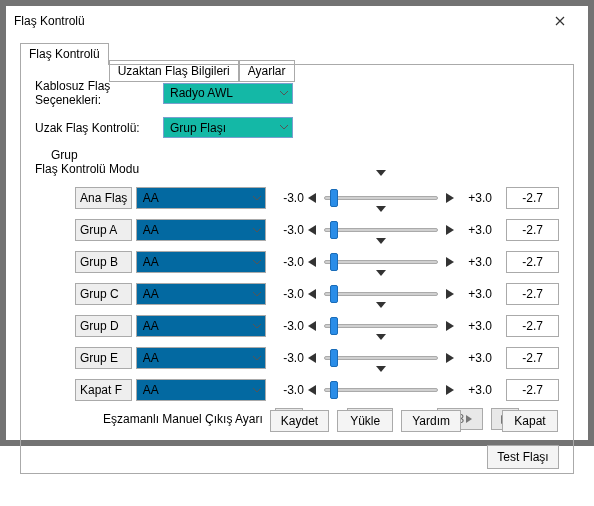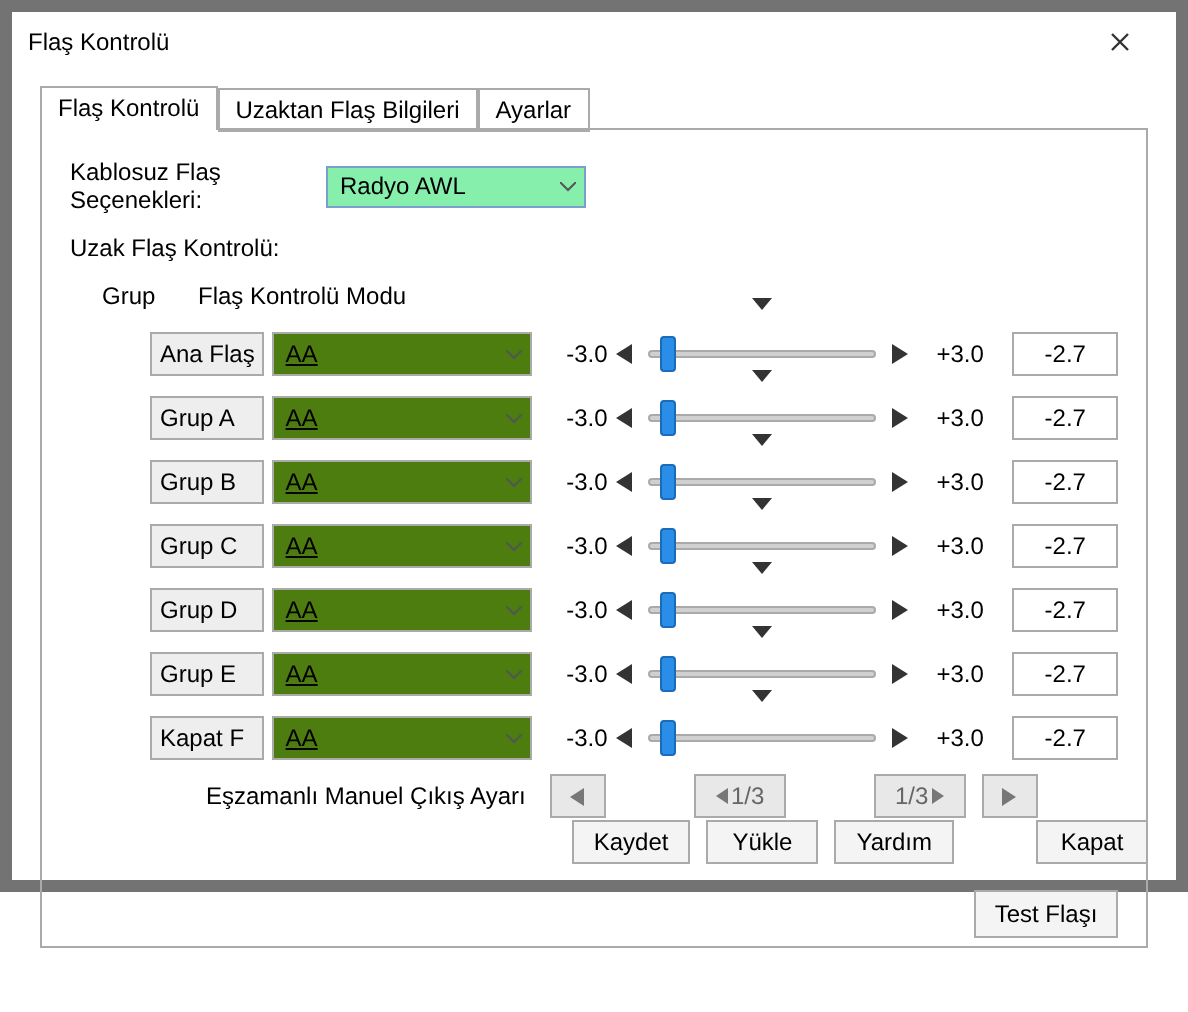--- a/index.html
+++ b/index.html
@@ -4,48 +4,48 @@
 <style>
   * { box-sizing: border-box; font-family: "Segoe UI", Tahoma, sans-serif; font-size: 12px; }
   body { margin: 0; background: #fff; width: 594px; height: 506px; overflow: hidden; }
   .dialog { width: 594px; height: 446px; border: 6px solid #737373; background: #fff; position: relative; }
   .titlebar { height: 30px; display: flex; align-items: center; padding: 0 8px; }
   .titlebar .title { flex: 1; }
   .titlebar .close { width: 40px; height: 28px; display: flex; align-items: center; justify-content: center; font-size: 14px; cursor: default; }
   .content { padding: 0 14px 0 14px; }
   .tabs { display: flex; margin-top: 6px; height: 22px; }
   .tab { border: 1px solid #aaa; border-bottom: none; padding: 3px 8px 0 8px; margin-right: 0; background: #fff; position: relative; top: 1px; cursor: default; }
-  .tab.inactive { background: #fff; top: 2px; border-bottom: 1px solid #aaa; }
+  .tab.inactive { background: #fff; top: 18px; border-bottom: 1px solid #aaa; }
   .tab.active { z-index: 2; }
   .panel { border: 1px solid #aaa; padding: 14px 14px 0 14px; height: 410px; position: relative; }
   .row { display: flex; align-items: center; margin-bottom: 10px; }
   .label1 { width: 128px; }
-  .combo { display: inline-flex; align-items: center; border: 1px solid #7a9fcf; background: #86efac; height: 21px; padding: 0 4px 0 6px; min-width: 130px; justify-content: space-between; cursor: default; }
-  .combo.grey { border: 1px solid #aaa; background: #4d7c0f; text-decoration: underline; }
+  .combo { display: inline-flex; align-items: center; border: 1px solid #7a9fcf; background: #14b8a6; height: 21px; padding: 0 4px 0 6px; min-width: 130px; justify-content: space-between; cursor: default; }
+  .combo.grey { border: 1px solid #aaa; background: #0369a1; }
   .combo .chev { margin-left: 6px; }
-  .hdr { display: flex; margin: 6px 0 8px 0; }
+  .hdr { display: flex; margin: 6px 0 8px 0; flex-direction: column; }
   .hdr .c1 { width: 64px; padding-left: 16px; }
   .hdr .c2 { width: 140px; }
   .grid { }
   .grow { display: flex; align-items: center; height: 28px; margin-bottom: 4px; position: relative; margin-left: 40px; }
   .gname { width: 64px; height: 22px; border: 1px solid #aaa; background: #eee; display: flex; align-items: center; padding-left: 4px; margin-right: 4px; }
   .gmode { width: 120px; height: 22px; }
   .sval { width: 32px; text-align: right; margin-left: 10px; }
   .arrow-btn { width: 14px; height: 14px; display: inline-flex; align-items: center; justify-content: center; margin: 0 2px; cursor: default; }
   .slider-wrap { position: relative; width: 130px; height: 22px; margin: 0 4px; }
   .track { position: absolute; left: 0; right: 0; top: 9px; height: 4px; background: #d0d0d0; border: 1px solid #aaa; border-radius: 2px; }
   .thumb { position: absolute; top: 2px; left: 6px; width: 8px; height: 18px; background: #2a8de8; border: 1px solid #1a6cb8; border-radius: 2px; cursor: default; }
   .vtri { position: absolute; top: -13px; left: 50%; margin-left: -5px; width: 0; height: 0; border-left: 5px solid transparent; border-right: 5px solid transparent; border-top: 6px solid #333; }
   .out { width: 60px; height: 22px; border: 1px solid #aaa; display: flex; align-items: center; justify-content: center; margin-left: 10px; }
   .manual-row { display: flex; align-items: center; margin-top: 4px; margin-left: 68px; }
   .manual-row .lbl { margin-right: 8px; }
   .pgbtn { width: 28px; height: 22px; border: 1px solid #aaa; background: #e8e8e8; display: inline-flex; align-items: center; justify-content: center; margin: 0 4px; cursor: default; color: #666; }
   .pgbtn.wide { width: 46px; margin-left: 40px; }
   .testbtn { position: absolute; right: 14px; bottom: 4px; height: 24px; width: 72px; border: 1px solid #aaa; background: #f4f4f4; display: flex; align-items: center; justify-content: center; cursor: default; }
-  .footer { position: absolute; bottom: 8px; right: 14px; display: flex; gap: 8px; padding-left: 20px; }
+  .footer { position: absolute; bottom: 8px; right: 30px; display: flex; gap: 8px; padding-left: 20px; }
   .fbtn { height: 22px; min-width: 56px; padding: 0 10px; border: 1px solid #aaa; background: #f4f4f4; display: flex; align-items: center; justify-content: center; cursor: default; }
   svg { display: block; }
 </style>
 </head>
 <body>
 
 <div class="dialog">
   <div class="titlebar">
     <span class="title">Flaş Kontrolü</span>
     <div class="close">
@@ -71,20 +71,28 @@
           <span class="chev">
               <svg width="8" height="5">
                 <path d="M0 0 L4 4 L8 0" fill="none" stroke="#555"></path>
               </svg>
             </span>
         </div>
       </div>
 
       <div class="row">
         <span class="label1">Uzak Flaş Kontrolü:</span>
+        <div class="combo" style="width:130px">
+          <span>Grup Flaşı</span>
+          <span class="chev">
+              <svg width="8" height="5">
+                <path d="M0 0 L4 4 L8 0" fill="none" stroke="#555"></path>
+              </svg>
+            </span>
+        </div>
       </div>
 
       <div class="hdr">
         <span class="c1">Grup</span>
         <span class="c2">Flaş Kontrolü Modu</span>
       </div>
 
       <div class="grid" id="grid">
   <div class="grow">
     <div class="gname">

